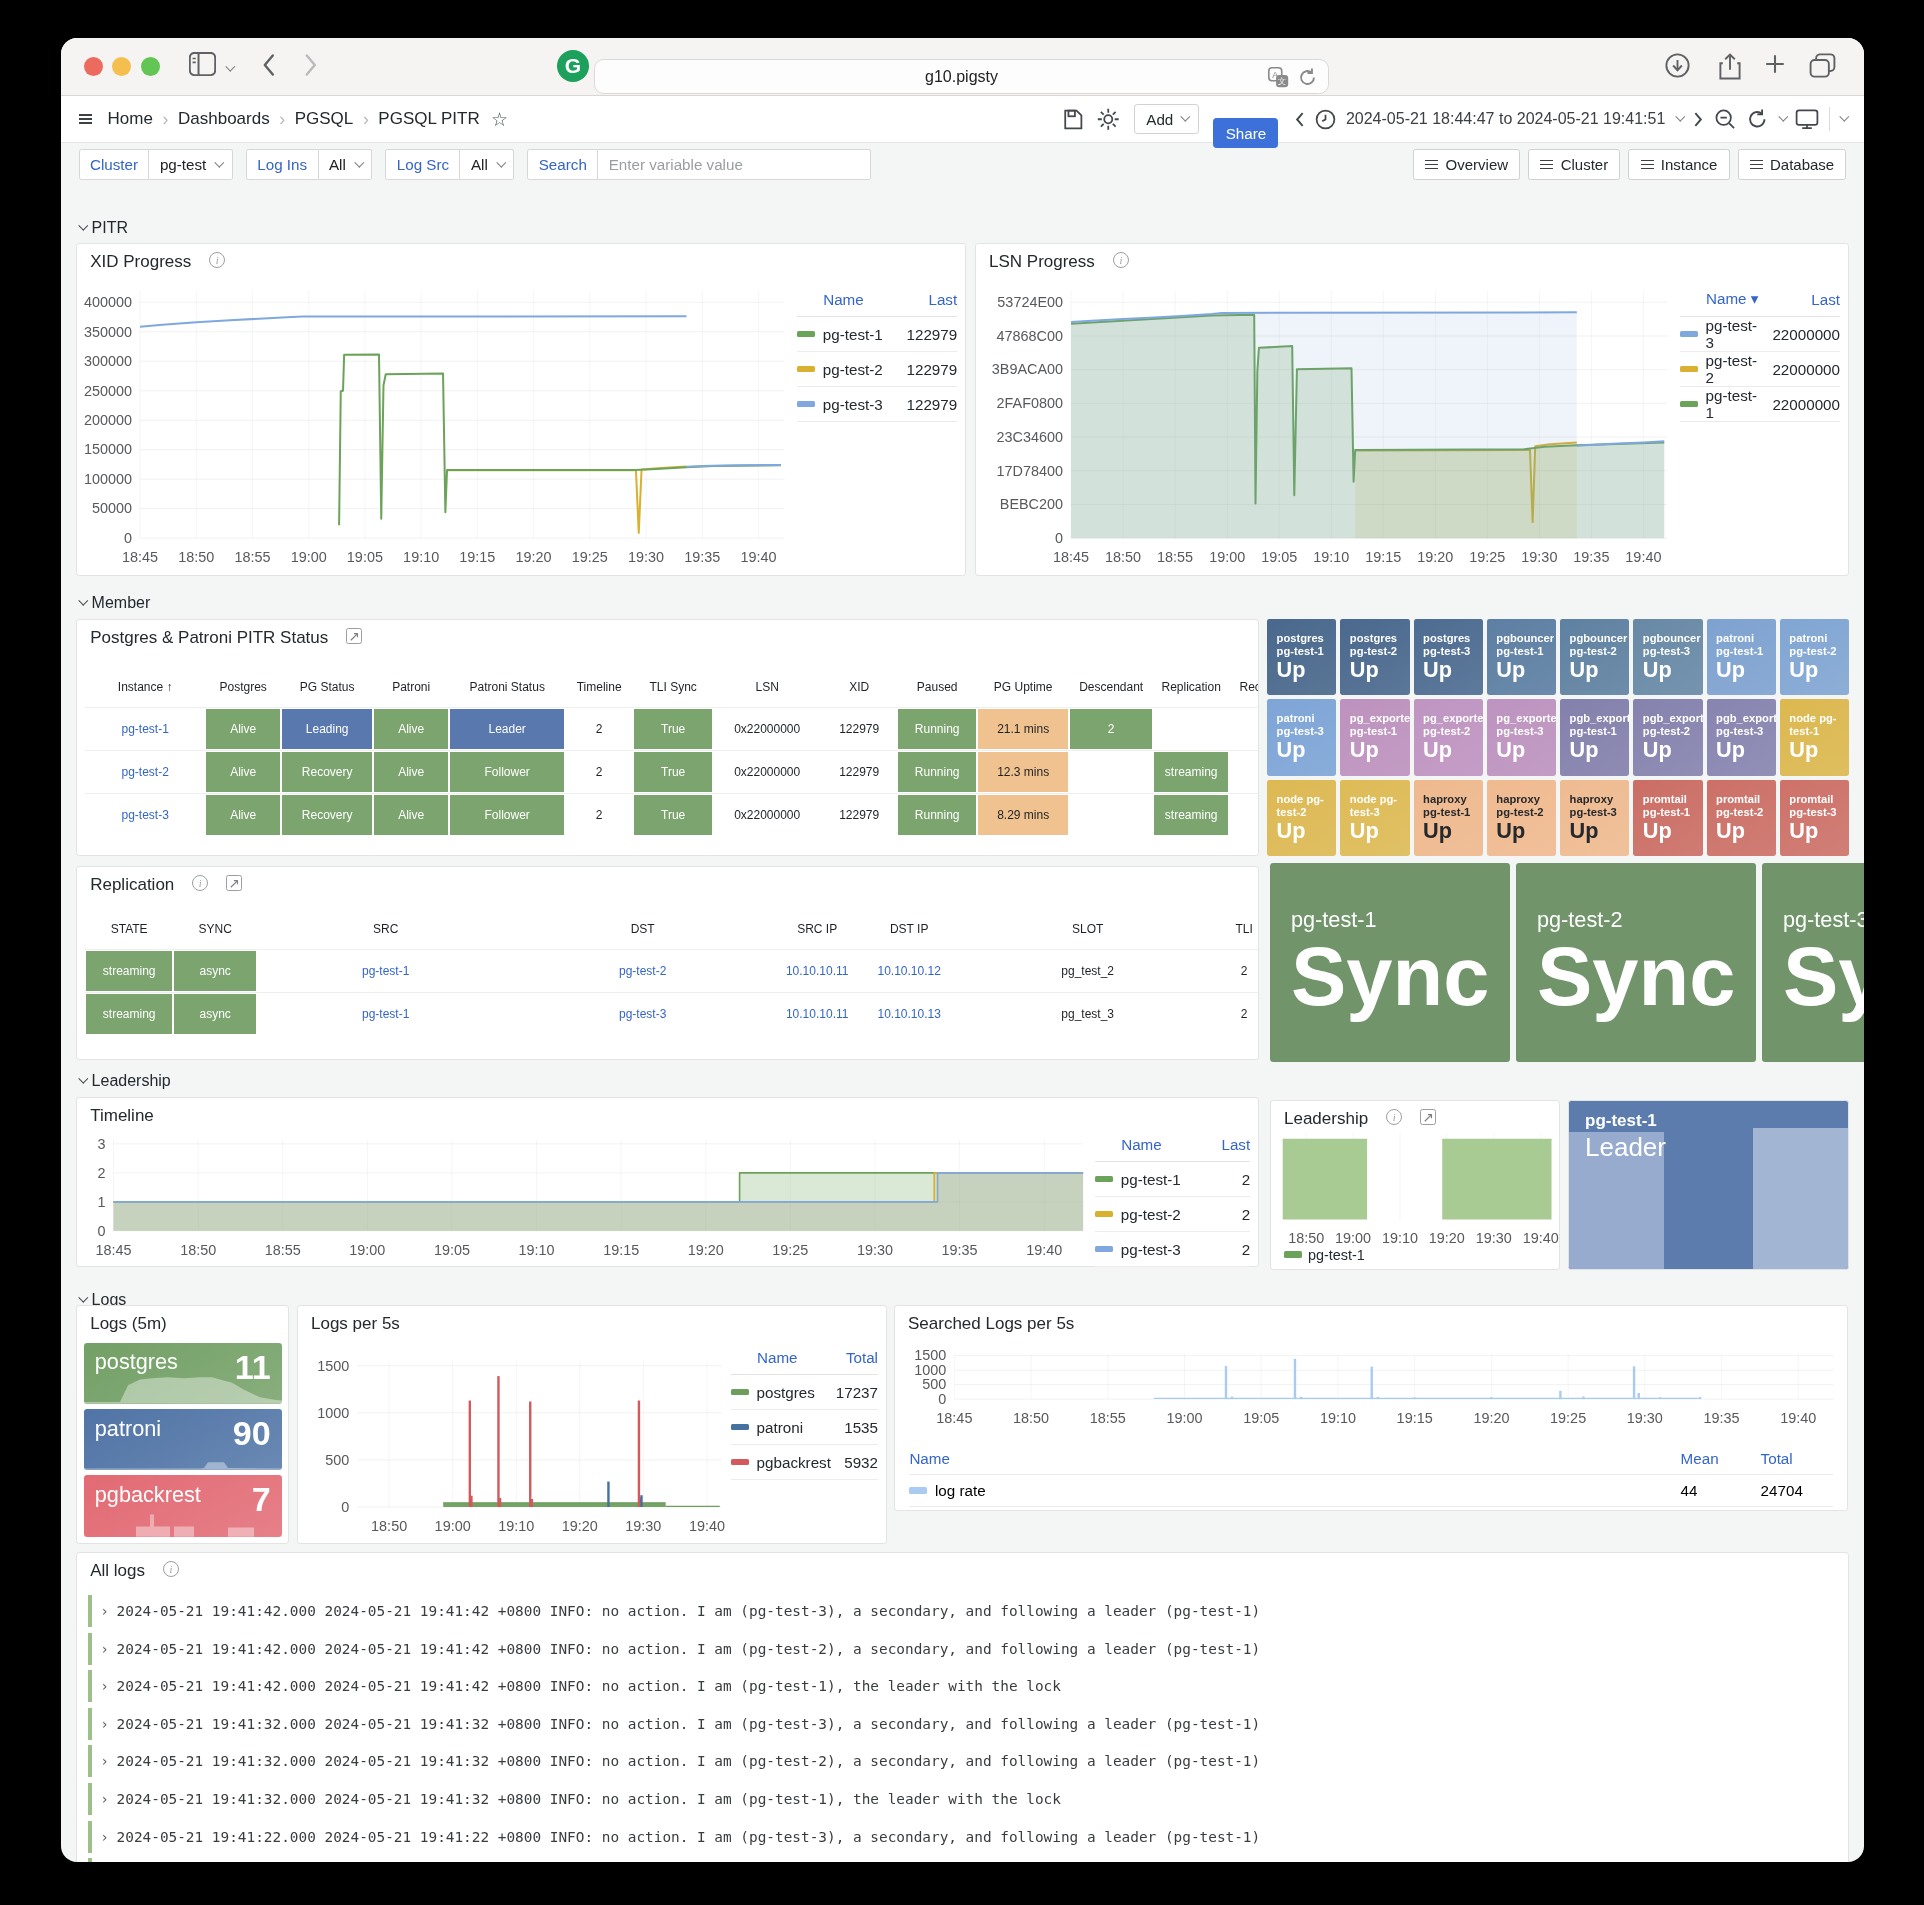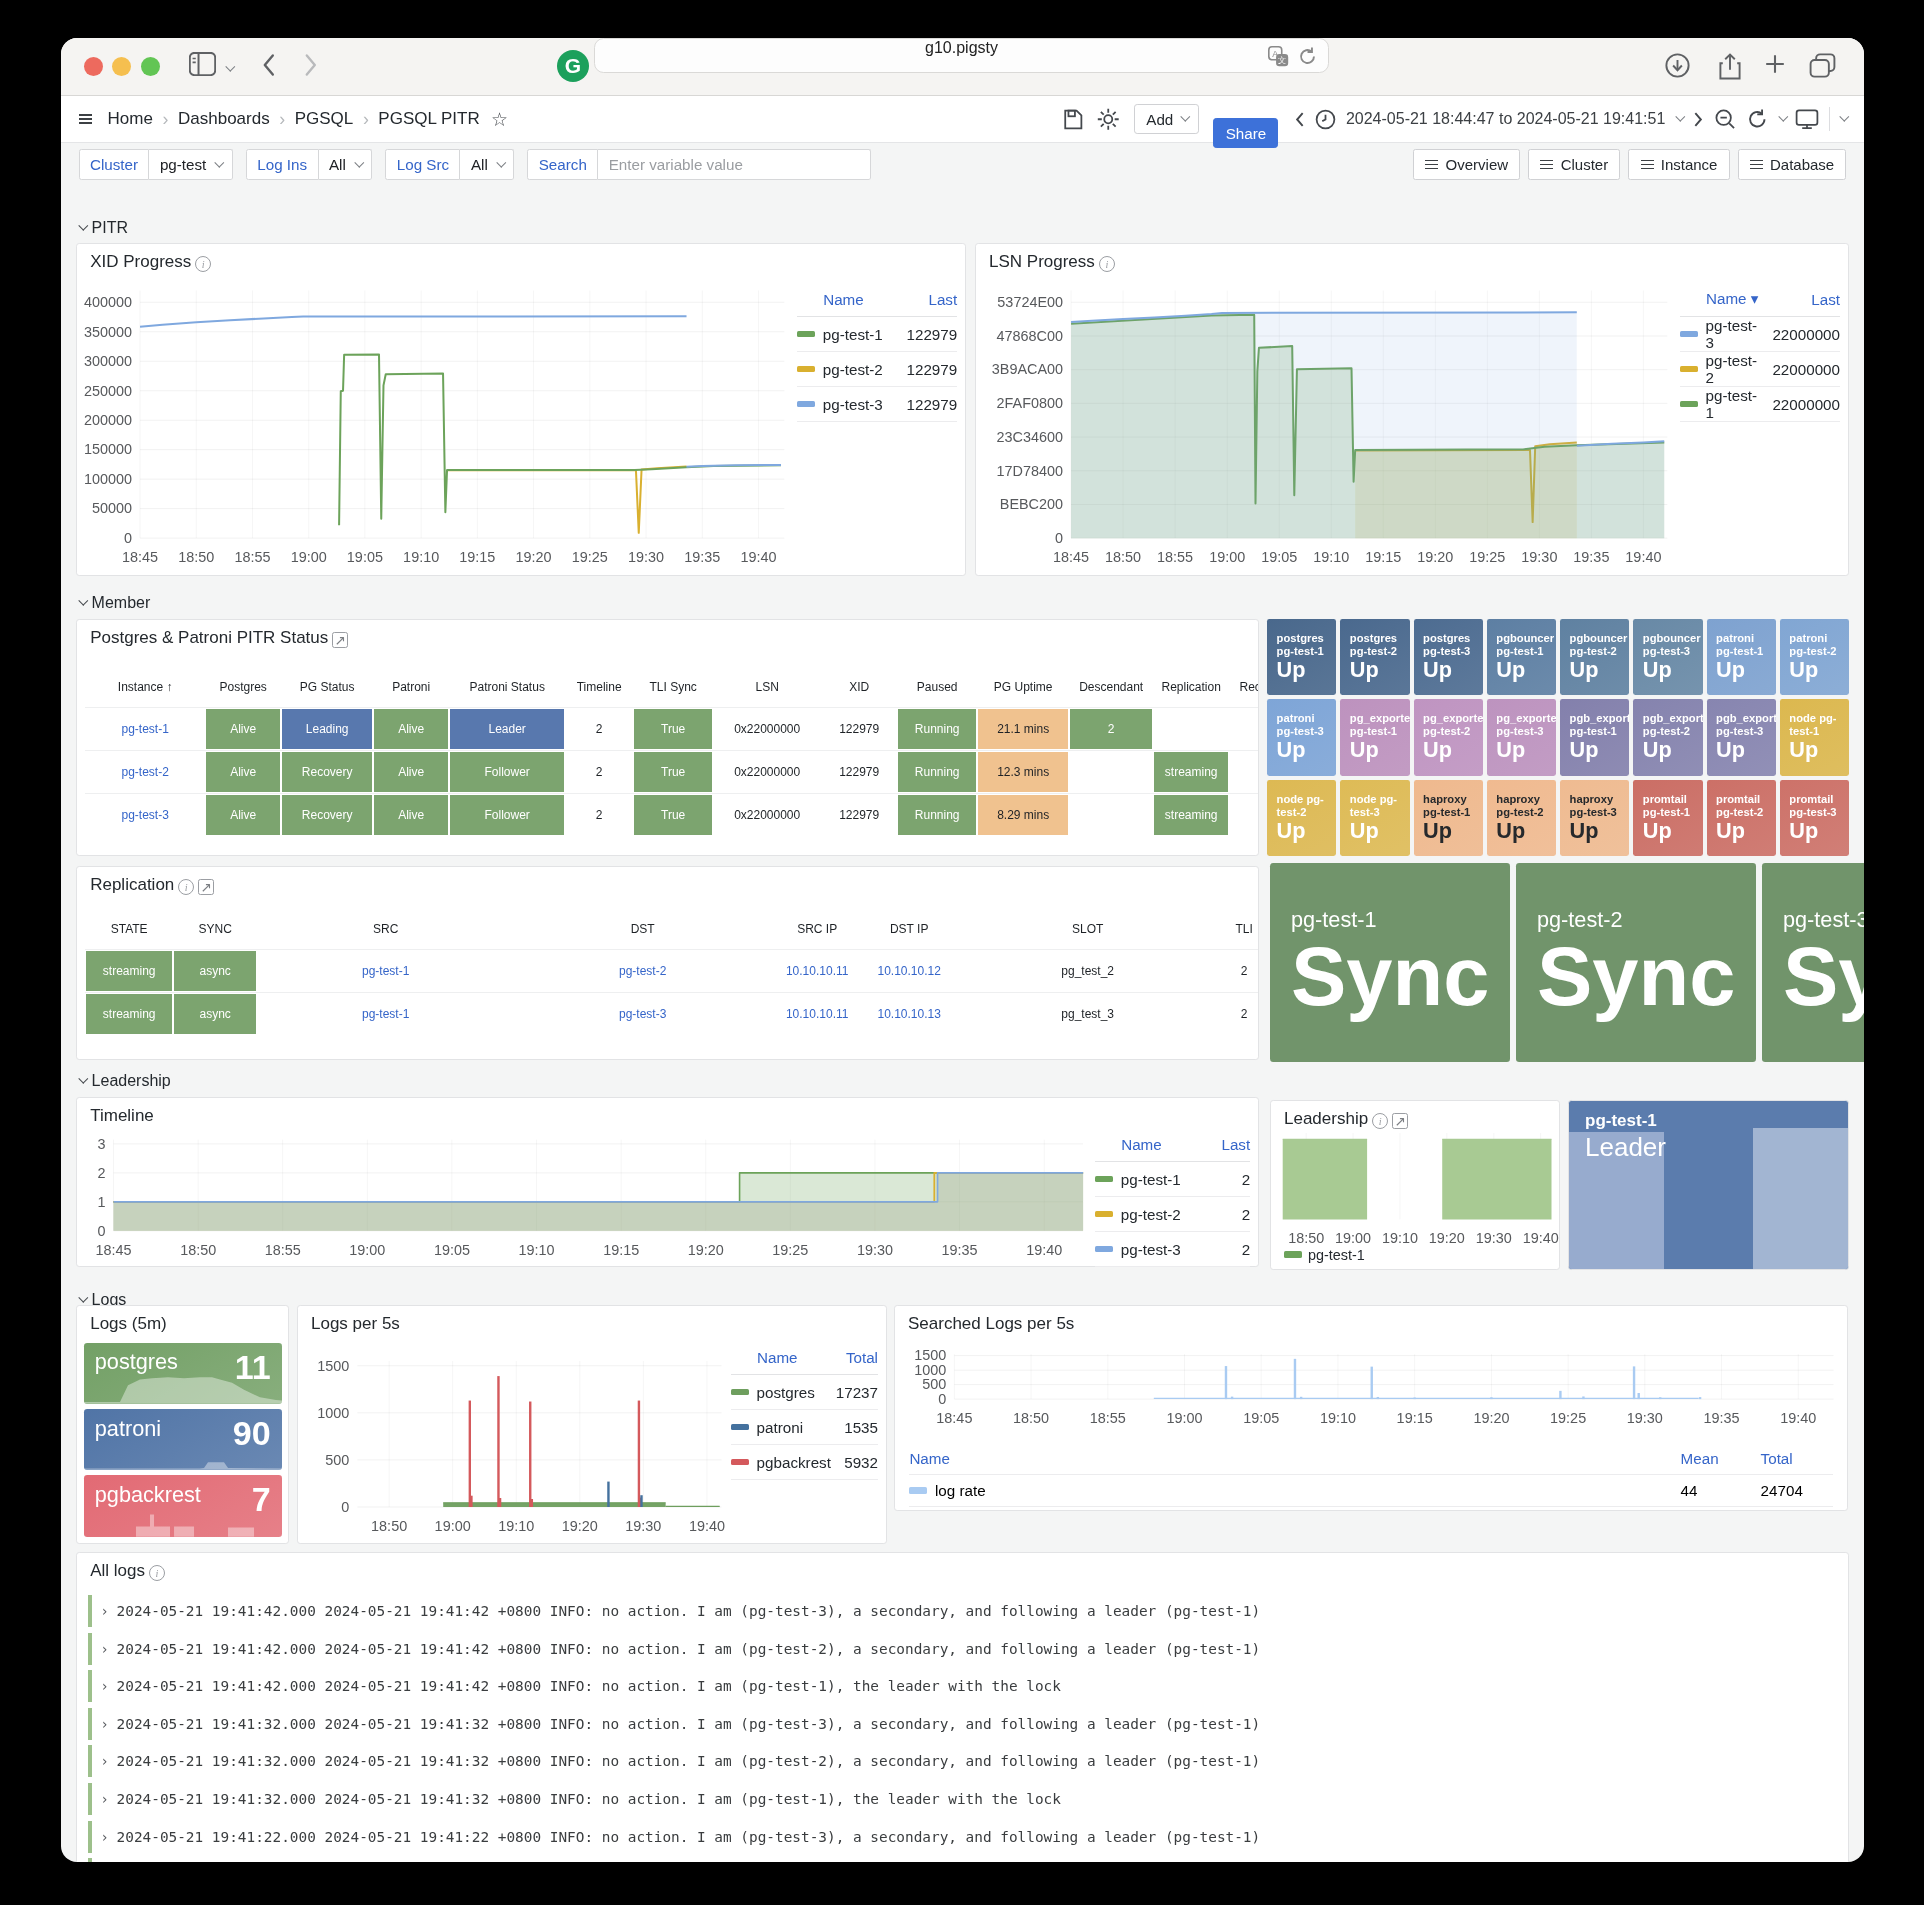--- a/index.html
+++ b/index.html
@@ -4,21 +4,21 @@
 <style>
   * { margin:0; padding:0; box-sizing:border-box; }
   html,body { width:1925px; height:1906px; background:#000; font-family:"Liberation Sans",sans-serif; }
   #window { position:absolute; left:61px; top:38px; width:1803px; height:1824px; background:#f4f5f5; border-radius:16px; overflow:hidden; }
 
   
   #toolbar { position:absolute; left:0; top:0; width:100%; height:58px; background:#f5f4f2; border-bottom:0.8px solid #d8d7d5; }
   .tl { position:absolute; top:19px; width:19px; height:19px; border-radius:50%; }
   .ticon { position:absolute; top:14.4px; color:#5f6164; }
   svg.icn { display:block; }
-  #urlfield { position:absolute; left:533px; top:0; width:735px; height:35px; background:#fdfdfd; border:0.8px solid #dad9d7; border-radius:9.6px; display:flex; justify-content:center; font-size:16px; color:#222; }
+  #urlfield { position:absolute; left:533px; top:21px; width:735px; height:35px; background:#fdfdfd; border:0.8px solid #dad9d7; border-radius:9.6px; display:flex; align-items:center; justify-content:center; font-size:16px; color:#222; }
   #urlright { position:absolute; right:9.6px; top:7.2px; display:flex; gap:8px; color:#8a8a8a; }
   #gbadge { position:absolute; left:496px; top:12px; width:32px; height:32px; border-radius:50%; background:#1ca05c; color:#fff; font-weight:bold; font-size:21px; display:flex; align-items:center; justify-content:center; }
 
   
   #gheader { position:absolute; left:0; top:58px; width:100%; height:47px; background:#fff; border-bottom:0.8px solid #e4e5e7; display:flex; align-items:center; padding:0 17.6px; }
   .crumb { font-size:17px; color:#24292e; }
   .crumb-sep { color:#b6b9bc; margin:0 9.6px; font-size:17.6px; }
   #gheader .right { margin-left:auto; display:flex; align-items:center; gap:14.4px; }
   .gbtn { border:0.8px solid #d0d1d4; border-radius:3.2px; background:#fff; font-size:15.2px; color:#24292e; padding:5.6px 11.2px; display:flex; align-items:center; gap:6.4px; }
   .gbtn.primary { background:#3d71d9; border-color:#3d71d9; color:#fff;margin-top:28px; }
@@ -36,21 +36,21 @@
   #varbar .right { margin-left:auto; display:flex; gap:8px; }
   .viewbtn { border:0.8px solid #d0d1d4; border-radius:2.4px; background:#fff; font-size:15px; color:#24292e; padding:6.4px 11.2px; display:flex; gap:7.2px; align-items:center; }
   .blines { display:inline-block; width:13px; }
   .blines i { display:block; height:1.6px; background:#3c4044; margin:2.4px 0; }
 
   
   #dash { position:absolute; left:0; top:149px; right:0; bottom:0; }
   .sechead { position:absolute; font-size:16px; font-weight:500; color:#24292e; display:flex; align-items:center; gap:6.4px; }
   .sechead .chev { border-color:#44484d; }
   .panel { position:absolute; background:#fff; border:0.8px solid #e2e3e5; border-radius:3.2px; }
-  .ptitle { position:absolute; left:13px; top:8px; font-size:17px; font-weight:500; color:#24292e; display:flex; align-items:flex-end; gap:4px; }
+  .ptitle { position:absolute; left:13px; top:8px; font-size:17px; font-weight:500; color:#24292e; display:flex; align-items:flex-start; gap:18px; }
   .cinfo { width:16px; height:16px; border:1.2px solid #9b9ea3; border-radius:50%; color:#9b9ea3; font-size:10.4px; display:inline-flex; align-items:center; justify-content:center; font-style:italic; font-family:"Liberation Serif",serif; }
   .ext { color:#7b7e83; font-size:13.6px; border:1.2px solid #9b9ea3; border-radius:2.4px; width:16px; height:16px; display:inline-flex; align-items:center; justify-content:center; }
   .chartbox { position:absolute; inset:0; }
 
   
   .sidelegend { position:absolute; font-size:15.2px; color:#24292e; }
   .lg-row { display:flex; align-items:center; height:35px; border-bottom:0.8px solid #ececee; gap:8px; }
   .lg-row.h { color:#3565c9; border-bottom:0.8px solid #e2e3e5; }
   .lg-sw { width:17.6px; height:6.4px; border-radius:1.6px; flex:none; }
   .lg-nm { flex:1; }

